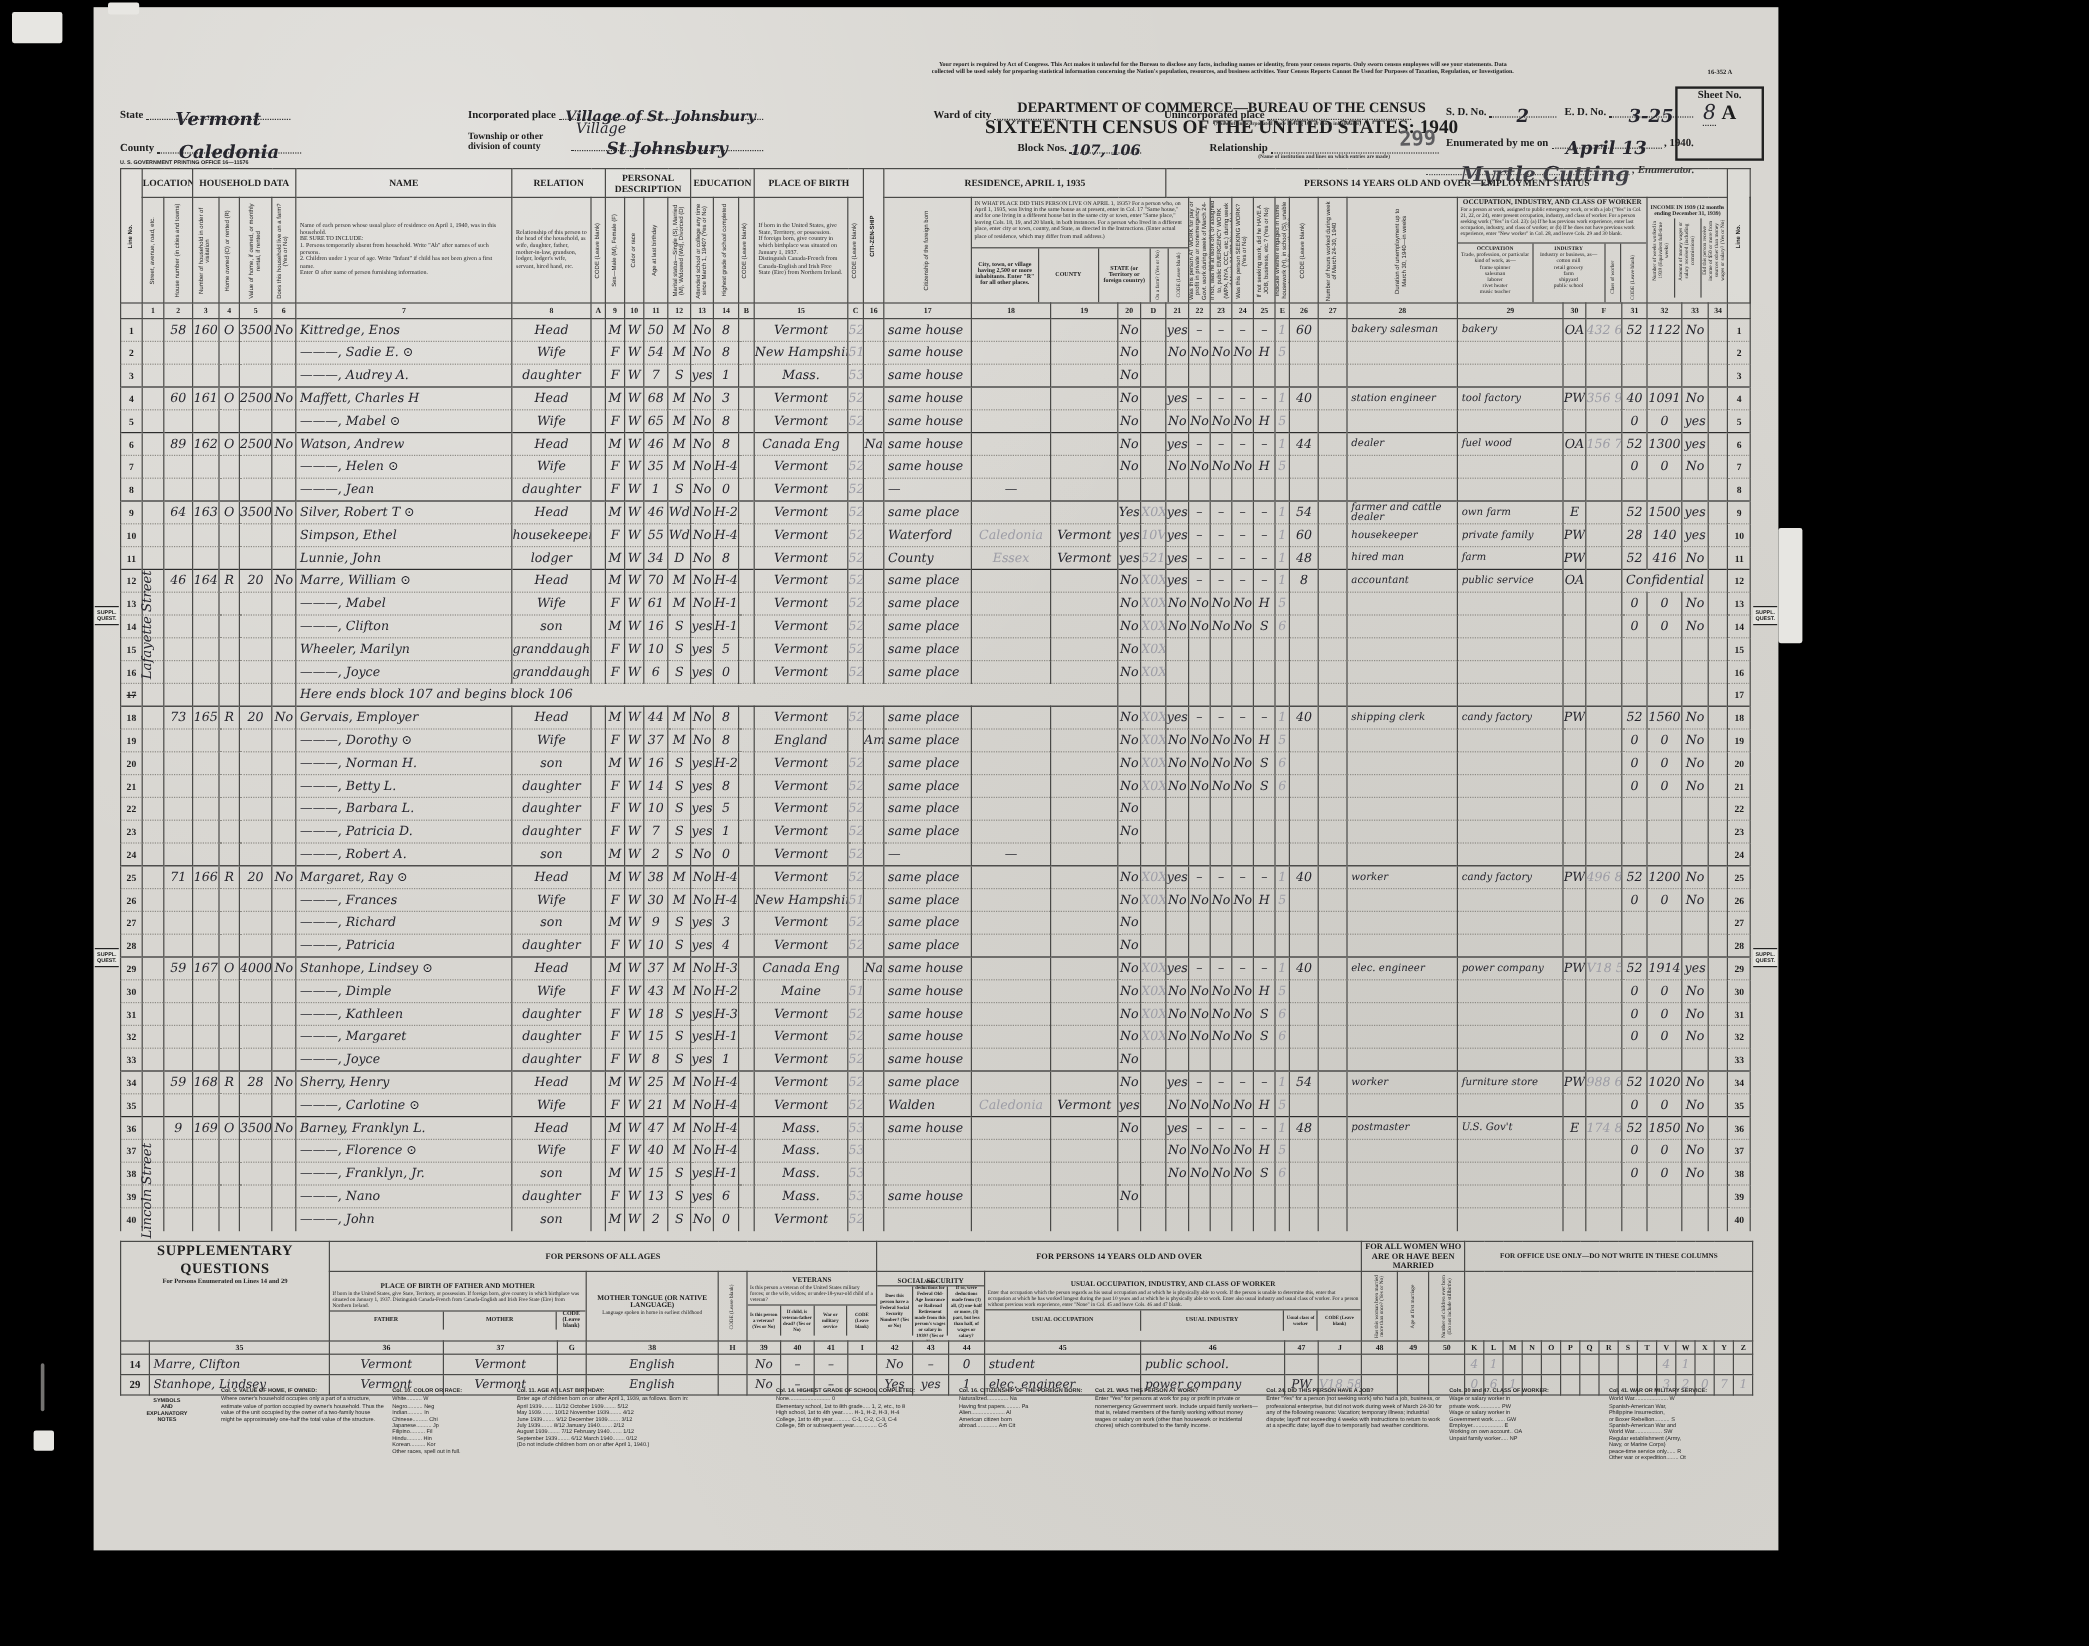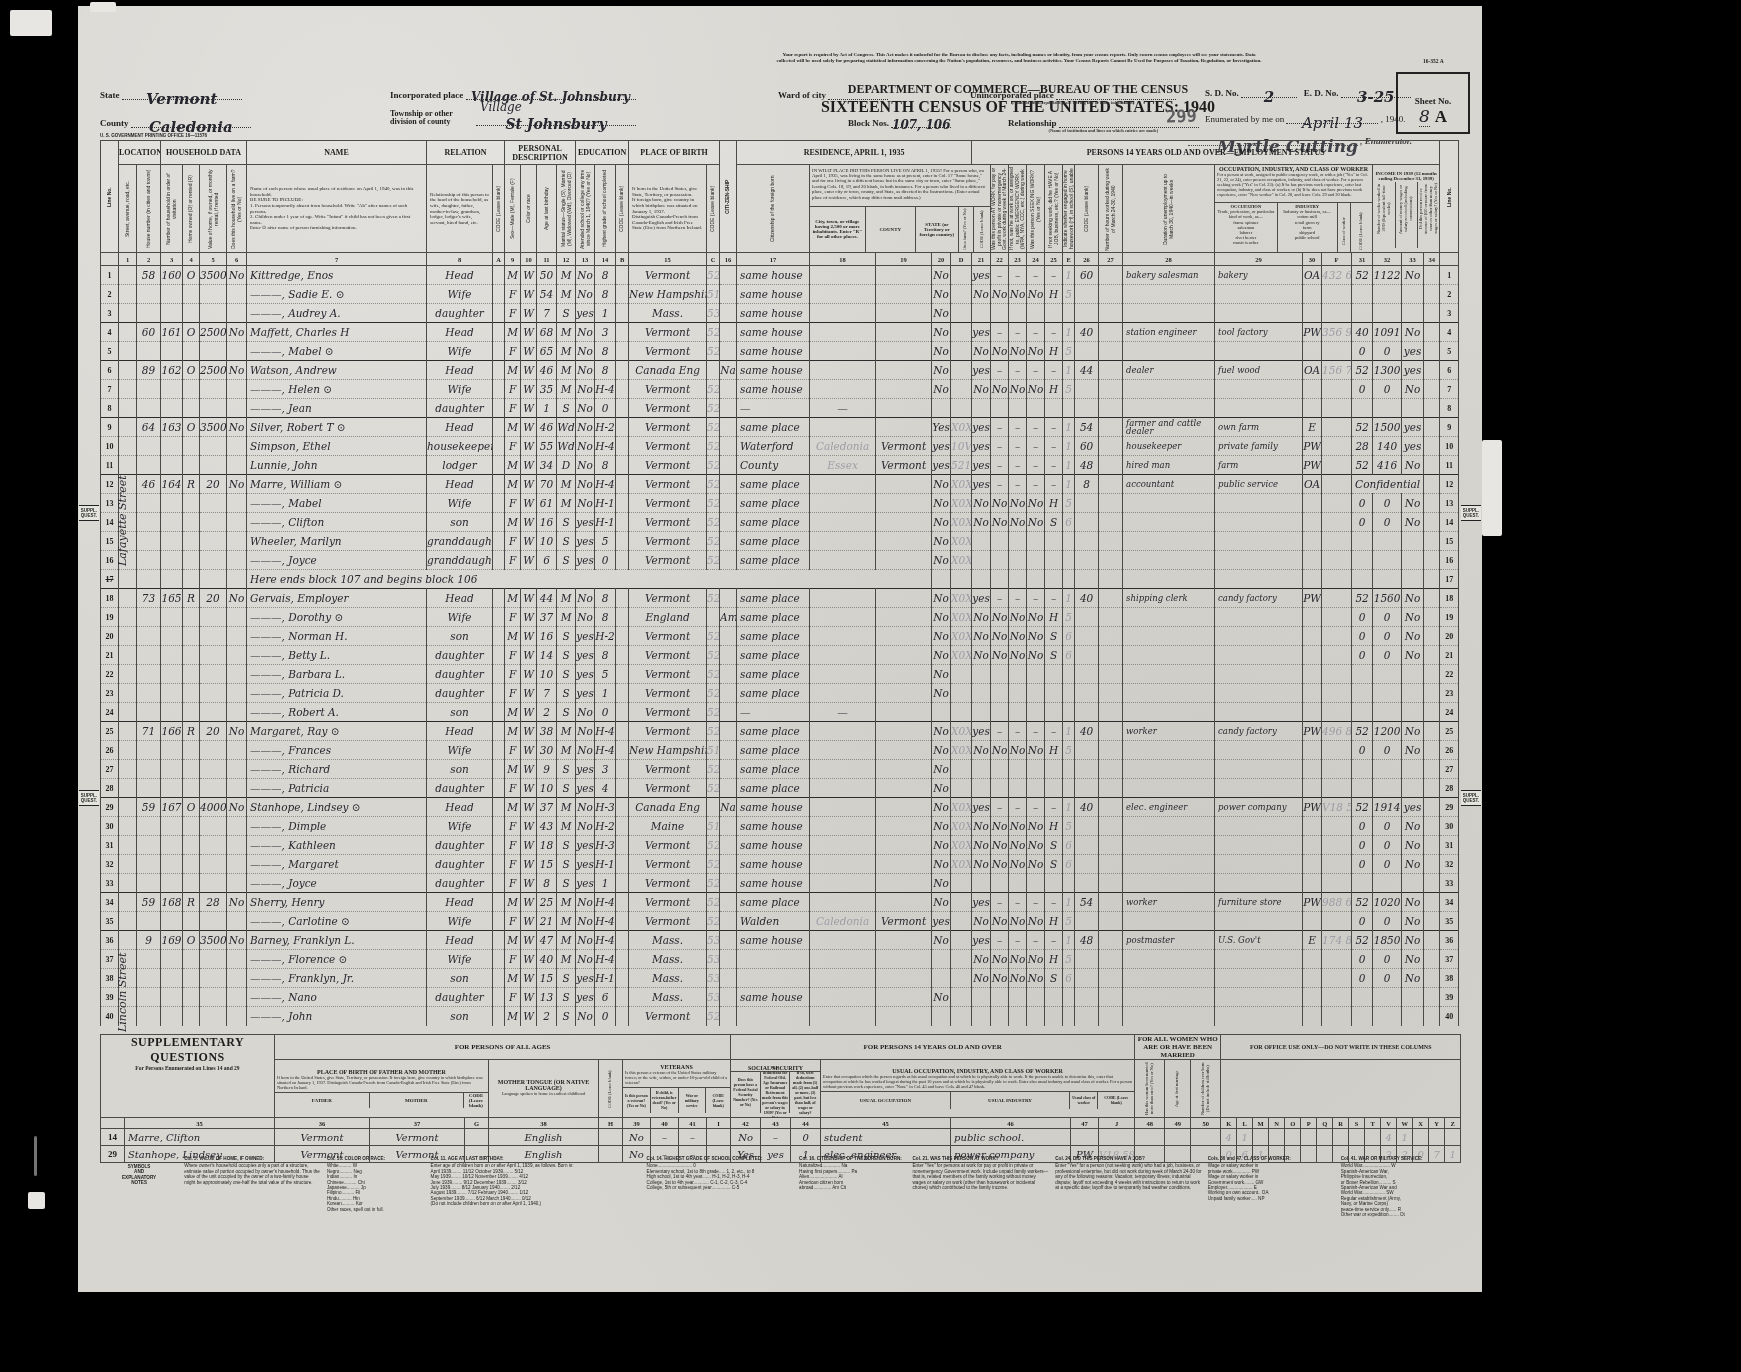--- a/index.html
+++ b/index.html
@@ -15,21 +15,21 @@
 
 .notice{left:556px;top:46px;width:770px;font-size:5px;line-height:6px;text-align:center;font-weight:bold;color:#222}
 .formno{left:1345px;top:52px;font-size:5.5px;font-weight:bold}
 .dept{left:660px;top:76px;width:560px;text-align:center;font-weight:bold;font-size:12px}
 .census{left:660px;top:92px;width:560px;text-align:center;font-weight:bold;font-size:16px}
 .sched{left:660px;top:116px;width:560px;text-align:center;font-weight:bold;font-size:20px;letter-spacing:3px}
 .stamp{left:1088px;top:100px;font-size:17px;color:#5d5d60;font-weight:bold;transform:rotate(-2deg);font-family:"DejaVu Sans Mono",monospace}
 .hline{position:absolute;font-size:9px;font-weight:bold;font-family:"Liberation Serif",serif;white-space:nowrap}
 .hw-entry{font-size:15px}
 .sheetbox{left:1318px;top:66px;width:74px;height:62px;border:2px solid #222;background:transparent;text-align:center}
-.sheetbox .lab{font-size:9px;font-weight:bold;font-family:"Liberation Serif",serif;margin-top:22px}
+.sheetbox .lab{font-size:9px;font-weight:bold;font-family:"Liberation Serif",serif;margin-top:0}
 .sheetbox .val{font-size:17px}
 
 table{border-collapse:collapse;table-layout:fixed;background:transparent}
 #main{position:absolute;left:22px;top:134px;width:1358px}
 #main th,#main td{border:1px solid #4a4a48;padding:0;overflow:hidden;vertical-align:middle}
 #main thead th{font-size:8px;font-weight:bold;font-family:"Liberation Serif",serif;text-align:center}
 .grp{height:24px;background:rgba(255,255,255,.12)}
 .desc{height:88px}
 .vt{writing-mode:vertical-rl;transform:rotate(180deg);font-size:5px;line-height:1.1;font-weight:normal;font-family:"Liberation Sans",sans-serif;height:84px;margin:0 auto;text-align:center;color:#222}
 .vtb{font-weight:bold}
@@ -103,21 +103,21 @@
     <span>S. D. No.</span>
     <span class="dots" style="width:56px;text-align:center"><span class="hw hw-entry">2</span></span>
     &nbsp;&nbsp;<span>E. D. No.</span>
     <span class="dots" style="width:70px;text-align:center"><span class="hw hw-entry">3-25</span></span>
   </div>
   <div class="abs sheetbox">
     <div class="lab">Sheet No.</div>
     <div class="val"><span class="hw" style="border-bottom:1px dotted #333">8</span>
       <b class="print">A</b></div>
   </div>
-  <div class="hline" style="left:1127px;top:108px;font-weight:normal">
+  <div class="hline" style="left:1127px;top:108px;font-weight:bold">
     <span>Enumerated by me on</span>
     <span class="dots" style="width:92px;text-align:center"><span class="hw hw-entry">April 13</span></span>
     <span>, 1940.</span>
   </div>
   <div class="hline" style="left:1110px;top:130px;font-weight:bold">
     <span class="dots" style="width:170px;text-align:right"><span class="hw" style="font-size:17px">Myrtle Cutting</span></span>
     <i>, Enumerator.</i>
   </div>
 
   <div class="hline" style="left:22px;top:84px">

